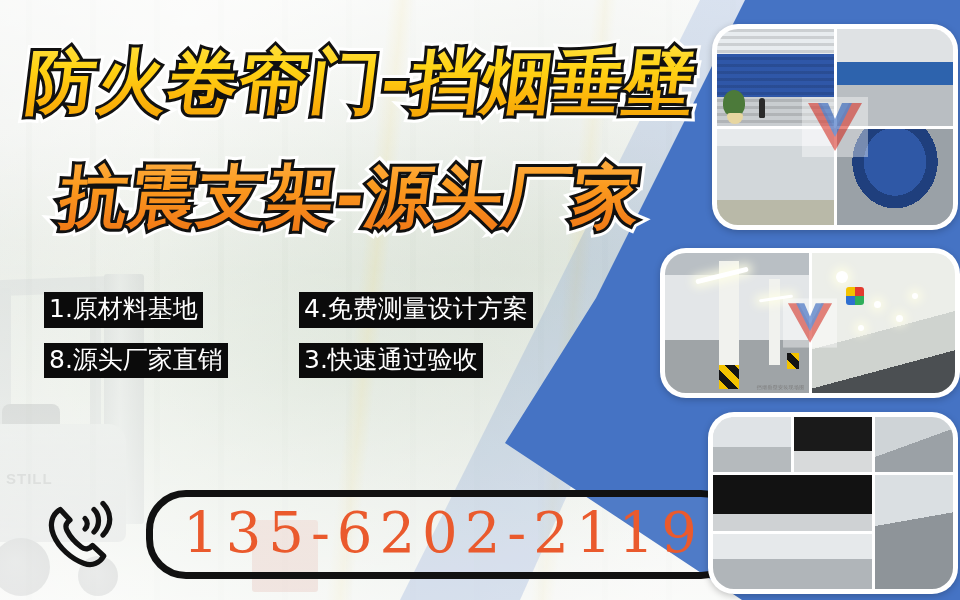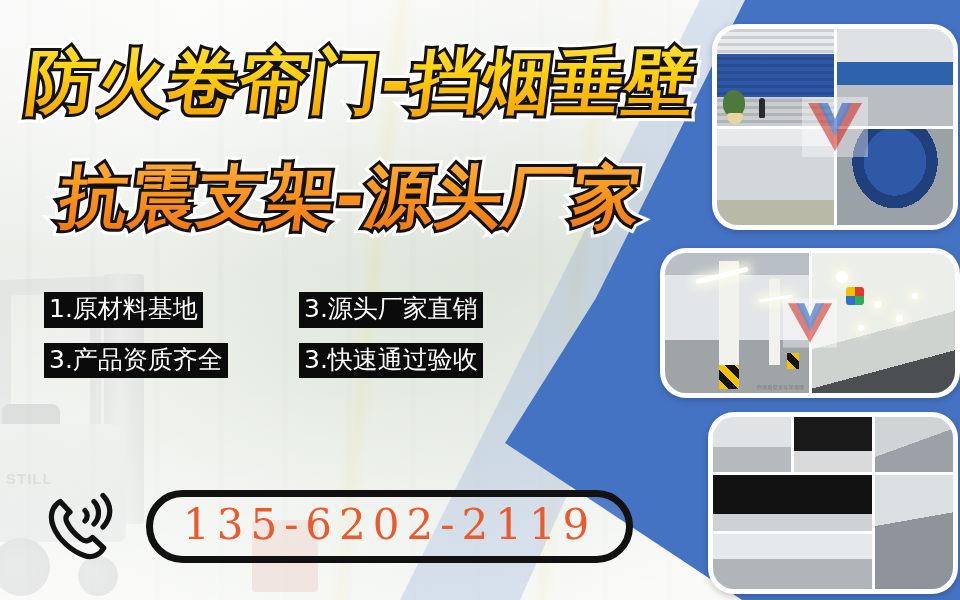--- a/index.html
+++ b/index.html
@@ -146,21 +146,21 @@
   .phone-row{position:absolute;left:40px;top:490px;display:flex;align-items:center;}
   .phone-icon{width:78px;height:72px;flex:0 0 auto;}
   .phone-pill{
     margin-left:28px;
     border:7px solid #111111;border-radius:40px;
     padding:3px 30px 7px 30px;
     background:rgba(255,255,255,.06);
   }
   .phone-number{
     font-family:"DejaVu Serif","Liberation Serif",serif;
-    font-size:42px;color:#ea5a2d;letter-spacing:7px;white-space:nowrap;
+    font-size:56px;color:#ea5a2d;letter-spacing:7px;white-space:nowrap;
   }
 
   
   .collage{
     position:absolute;background:#ffffff;
     border-radius:26px;padding:5px;
     box-shadow:0 2px 7px rgba(0,0,0,.22);
     overflow:hidden;
   }
   .collage .grid{display:grid;gap:3px;width:100%;height:100%;border-radius:21px;overflow:hidden;}
@@ -263,22 +263,22 @@
   </div>
 
   <div class="hl-wrap" id="headline2">
     <div class="hl-stroke">抗震支架-源头厂家</div>
     <div class="hl-stroke hl-stroke2">抗震支架-源头厂家</div>
     <div class="hl-fill hl-fill-2">抗震支架-源头厂家</div>
   </div>
 
   <div class="features">
     <div class="feature">1.原材料基地</div>
-    <div class="feature">3.源头厂家直销</div>
-    <div class="feature">3.产品资质齐全</div>
+    <div class="feature">4.免费测量设计方案</div>
+    <div class="feature">8.源头厂家直销</div>
     <div class="feature">3.快速通过验收</div>
   </div>
 
   <div class="phone-row">
     <svg class="phone-icon" viewBox="0 0 100 96">
       <path d="M25 14 C14 20 10 34 16 48 C23 65 40 80 57 86 C68 90 78 85 83 76
                L68 62 C64 67 58 68 53 64 C45 58 38 50 34 42 C31 36 33 31 38 28 Z" fill="none" stroke="#111111" stroke-width="7" stroke-linejoin="round"></path>
       <path d="M58 40 C62 36 62 30 58 26" fill="none" stroke="#111111" stroke-width="7" stroke-linecap="round"></path>
       <path d="M70 44 C78 36 78 22 70 14" fill="none" stroke="#111111" stroke-width="7" stroke-linecap="round"></path>
       <path d="M82 48 C94 35 94 19 82 6" fill="none" stroke="#111111" stroke-width="7" stroke-linecap="round"></path>

